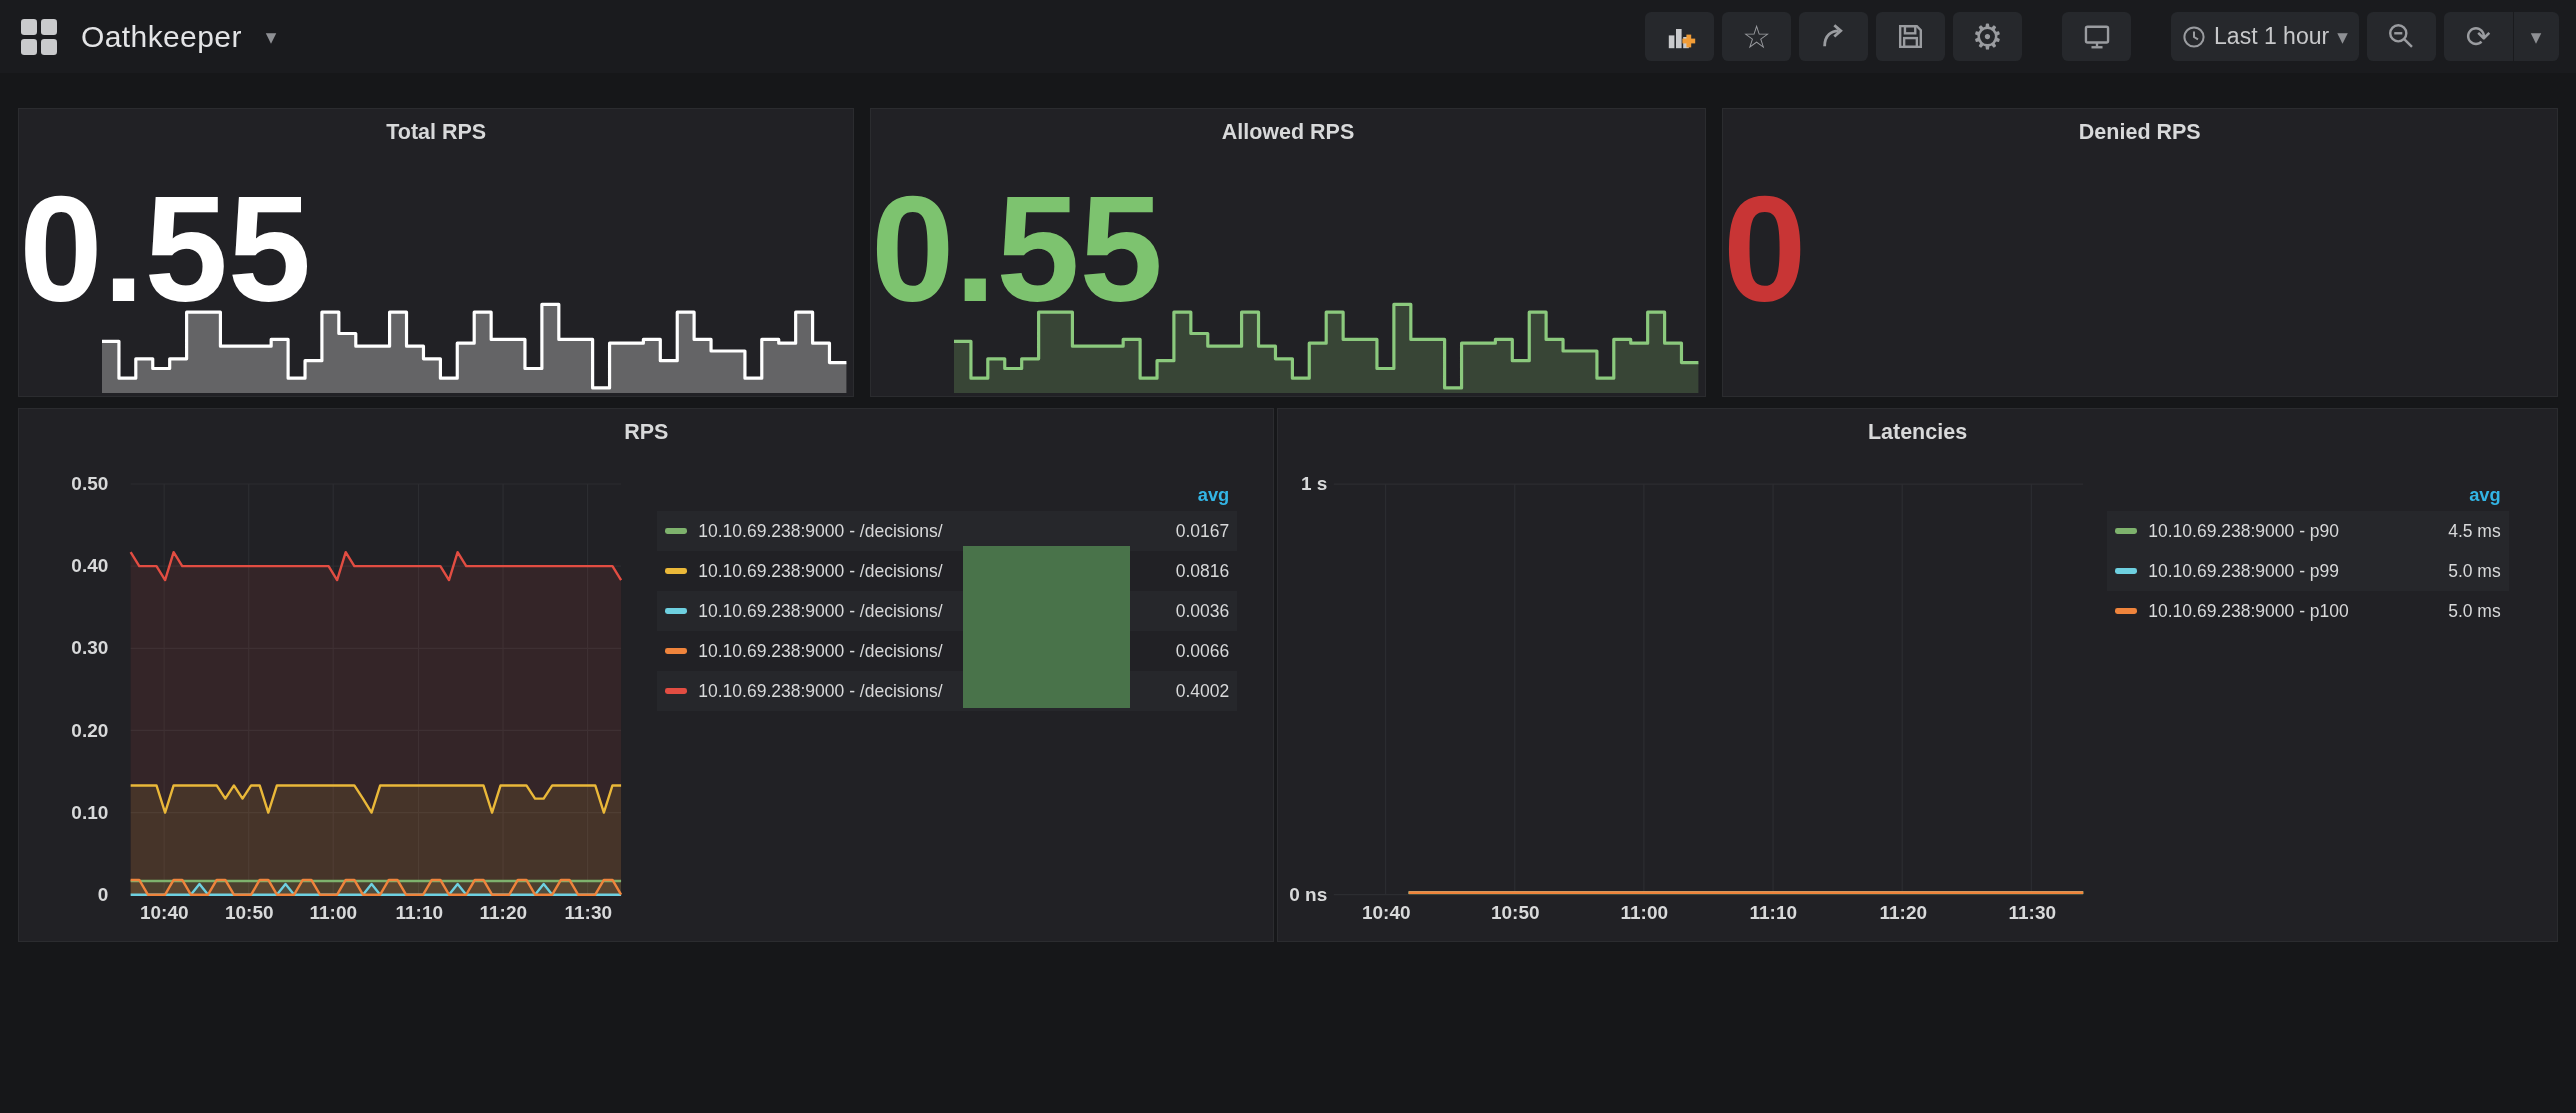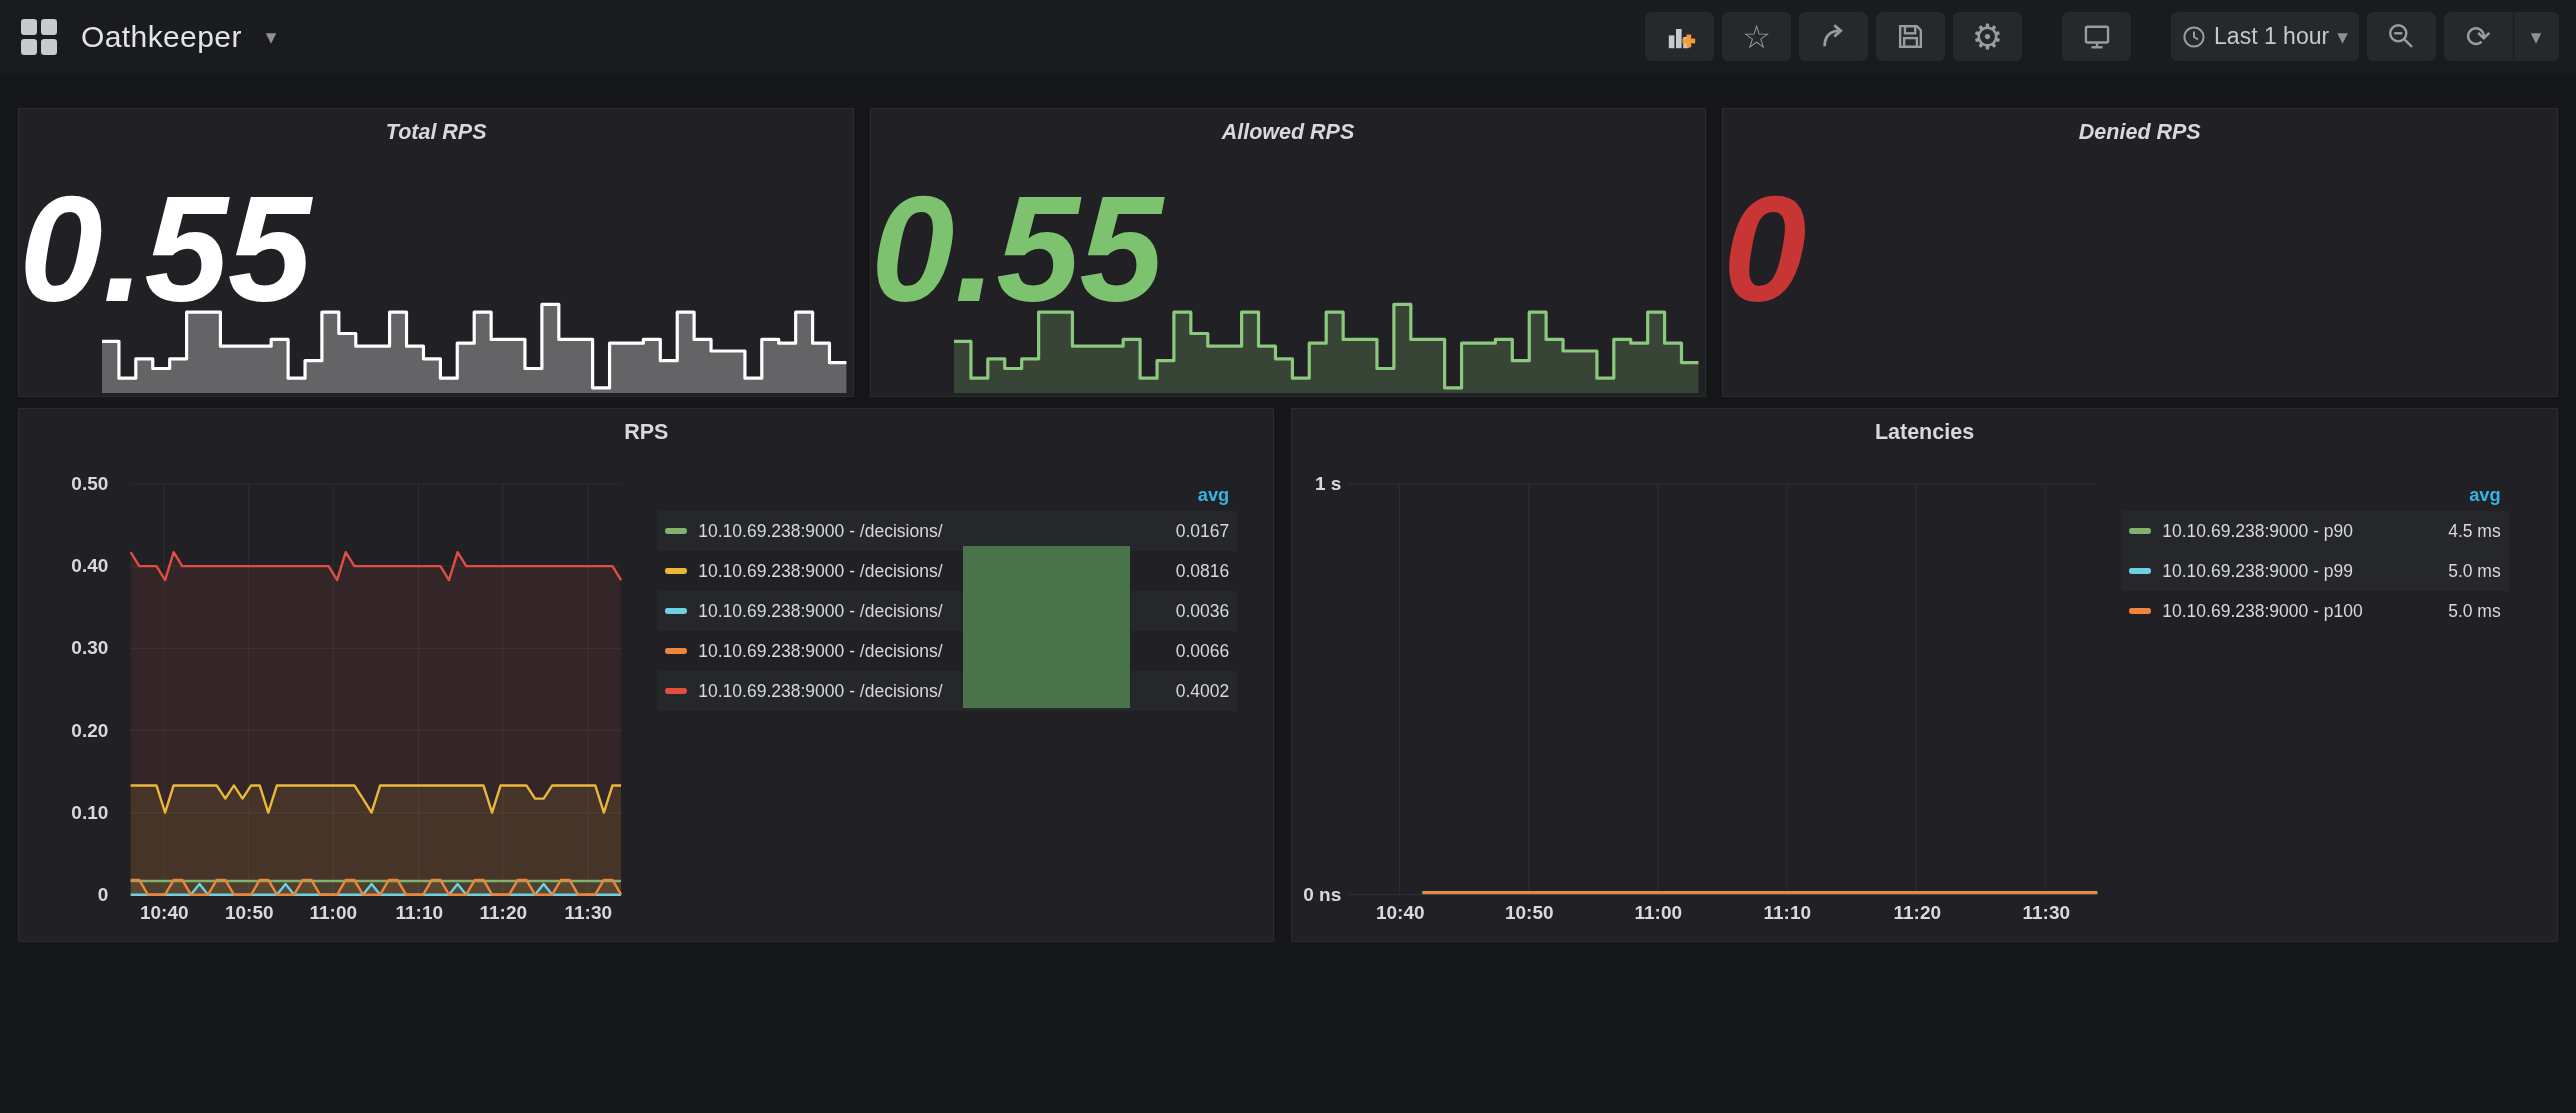--- a/index.html
+++ b/index.html
@@ -23,22 +23,22 @@
         display:flex;align-items:center;justify-content:center;color:#9a9ca0;
         font-size:27px;gap:8px;padding:0 11px;box-sizing:border-box;}
   .tbtn svg{display:block;}
   .tspacer{width:24px;}
   .time-btn{font-size:23px;color:#c7c8ca;font-weight:500;}
   .split{display:flex;gap:0.8px;}
   .split .tbtn:first-child{border-top-right-radius:0;border-bottom-right-radius:0;}
   .split .tbtn:last-child{border-top-left-radius:0;border-bottom-left-radius:0;min-width:45px;}
   
   .dash{position:absolute;top:108px;left:18.3px;right:18.3px;}
-  .row1{display:flex;gap:16px;height:289px;font-style:italic;}
-  .row2{display:flex;gap:17px;height:534px;margin-top:11px;}
+  .row1{display:flex;gap:16px;height:289px;}
+  .row2{display:flex;gap:3px;height:534px;margin-top:11px;}
   .panel{background:#212125;border:0.8px solid #2b2c2f;position:relative;box-sizing:border-box;}
   .stat-panel{flex:1;}
   .panel-title{position:absolute;top:11px;left:0;right:0;text-align:center;
                font-size:21.5px;font-weight:700;color:#d8d9da;z-index:3;}
   .stat-value{position:absolute;top:50%;left:0;right:0;transform:translateY(-52%);
               text-align:left;font-size:150px;font-weight:700;z-index:2;}
   .spark{position:absolute;left:83px;right:6.4px;bottom:3.2px;height:105px;z-index:1;}
   .spark svg{width:100%;height:100%;}
   
   .rps-panel{width:1256px;}

